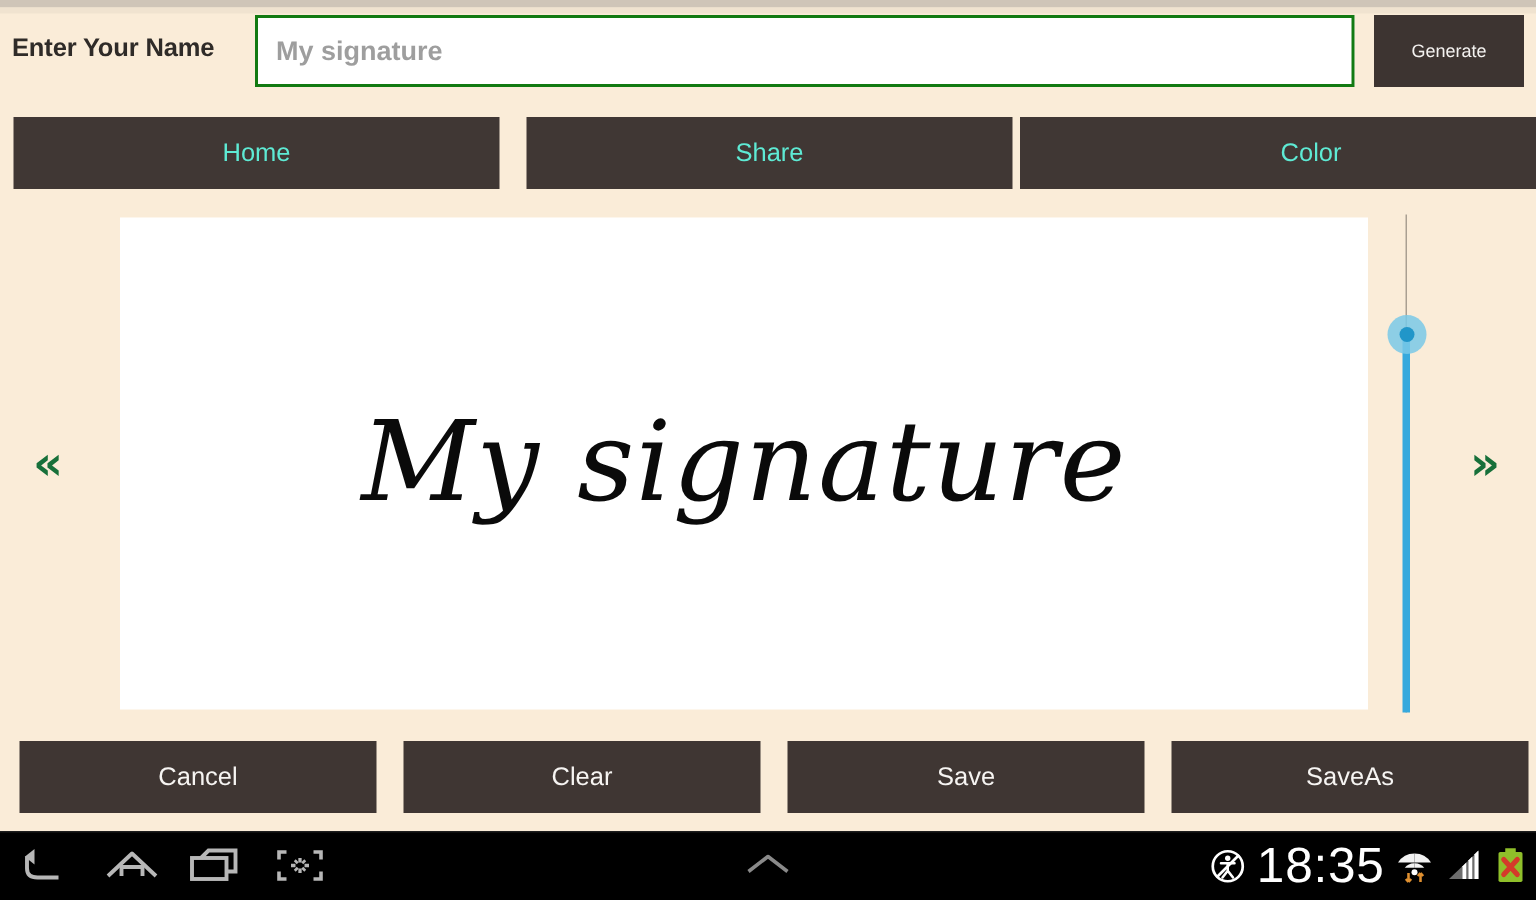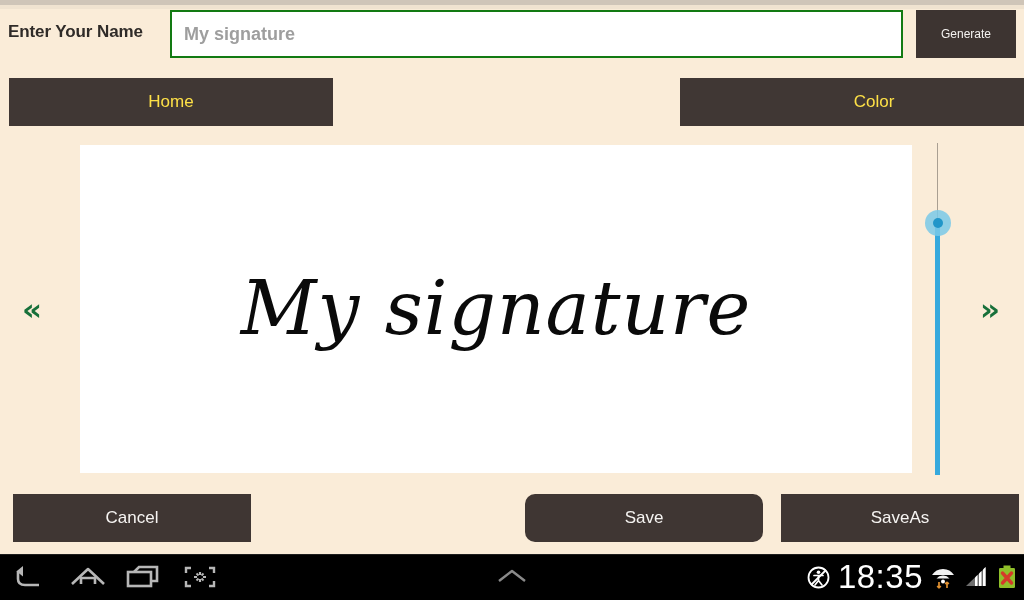--- a/index.html
+++ b/index.html
@@ -81,21 +81,21 @@
     position: absolute;
     left: 0; top: 78px;
     width: 1024px; height: 48px;
   }
   .nav-btn {
     position: absolute;
     top: 0;
     height: 48px;
     background: #403734;
     border: none;
-    color: #fde047;
+    color: #5eead4;
     font-family: "Liberation Sans", sans-serif;
     font-size: 17px;
     cursor: pointer;
     padding: 0;
   }
   .nav-home  { left: 9px;   width: 324px; }
   .nav-share { left: 351px; width: 324px; }
   .nav-color { left: 680px; width: 388px; text-align: center; }
 
   
@@ -191,21 +191,21 @@
     background: #3f3633;
     border: none;
     color: #f6f4f2;
     font-family: "Liberation Sans", sans-serif;
     font-size: 17px;
     cursor: pointer;
     padding: 0;
   }
   .act-cancel { left: 9px;   width: 238px; }
   .act-clear  { left: 265px; width: 238px; }
-  .act-save   { left: 521px; width: 238px; border-radius: 10px; }
+  .act-save   { left: 521px; width: 238px; }
   .act-saveas { left: 777px; width: 238px; }
 
   .bottom-filler {
     position: absolute;
     left: 0; top: 542px;
     width: 1024px; height: 12px;
     background: #faecd8;
   }
 
   
@@ -266,20 +266,21 @@
   <div class="header">
     <div class="name-label">Enter Your Name</div>
 
     <input class="name-input" type="text" value="My signature" style="">
 
     <button class="generate-btn">Generate</button>
   </div>
 
   <div class="navrow">
     <button class="nav-btn nav-home">Home</button>
+    <button class="nav-btn nav-share">Share</button>
     <button class="nav-btn nav-color">Color</button>
   </div>
 
   <div class="stage">
 
     <div class="arrow arrow-prev">«</div>
 
     <div class="canvas">
       <div class="sig-text">My signature</div>
     </div>
@@ -289,20 +290,21 @@
     <div class="slider">
       <div class="slider-track-bg"></div>
       <div class="slider-track-fill"></div>
       <div class="slider-halo"></div>
       <div class="slider-thumb"></div>
     </div>
   </div>
 
   <div class="actionrow">
     <button class="act-btn act-cancel">Cancel</button>
+    <button class="act-btn act-clear">Clear</button>
     <button class="act-btn act-save">Save</button>
     <button class="act-btn act-saveas">SaveAs</button>
   </div>
 
   <div class="bottom-filler"></div>
 
   <div class="sysbar">
     <div class="sysbar-line"></div>
 
     <div class="sys-icon nav-back">

